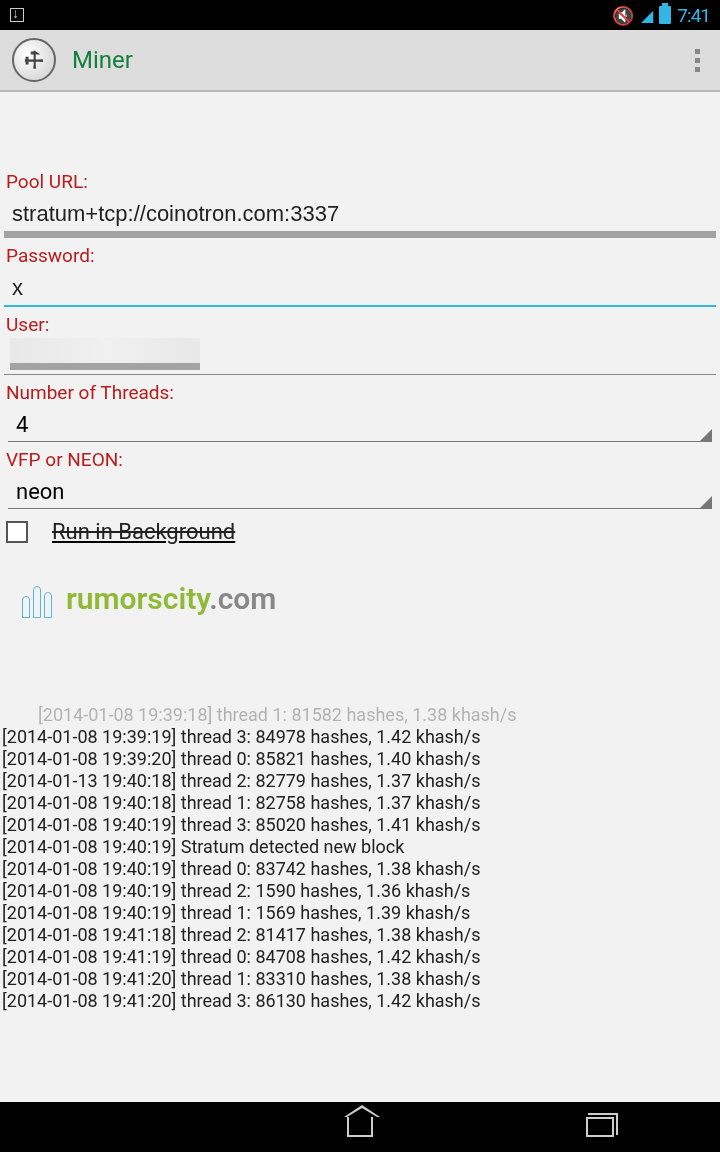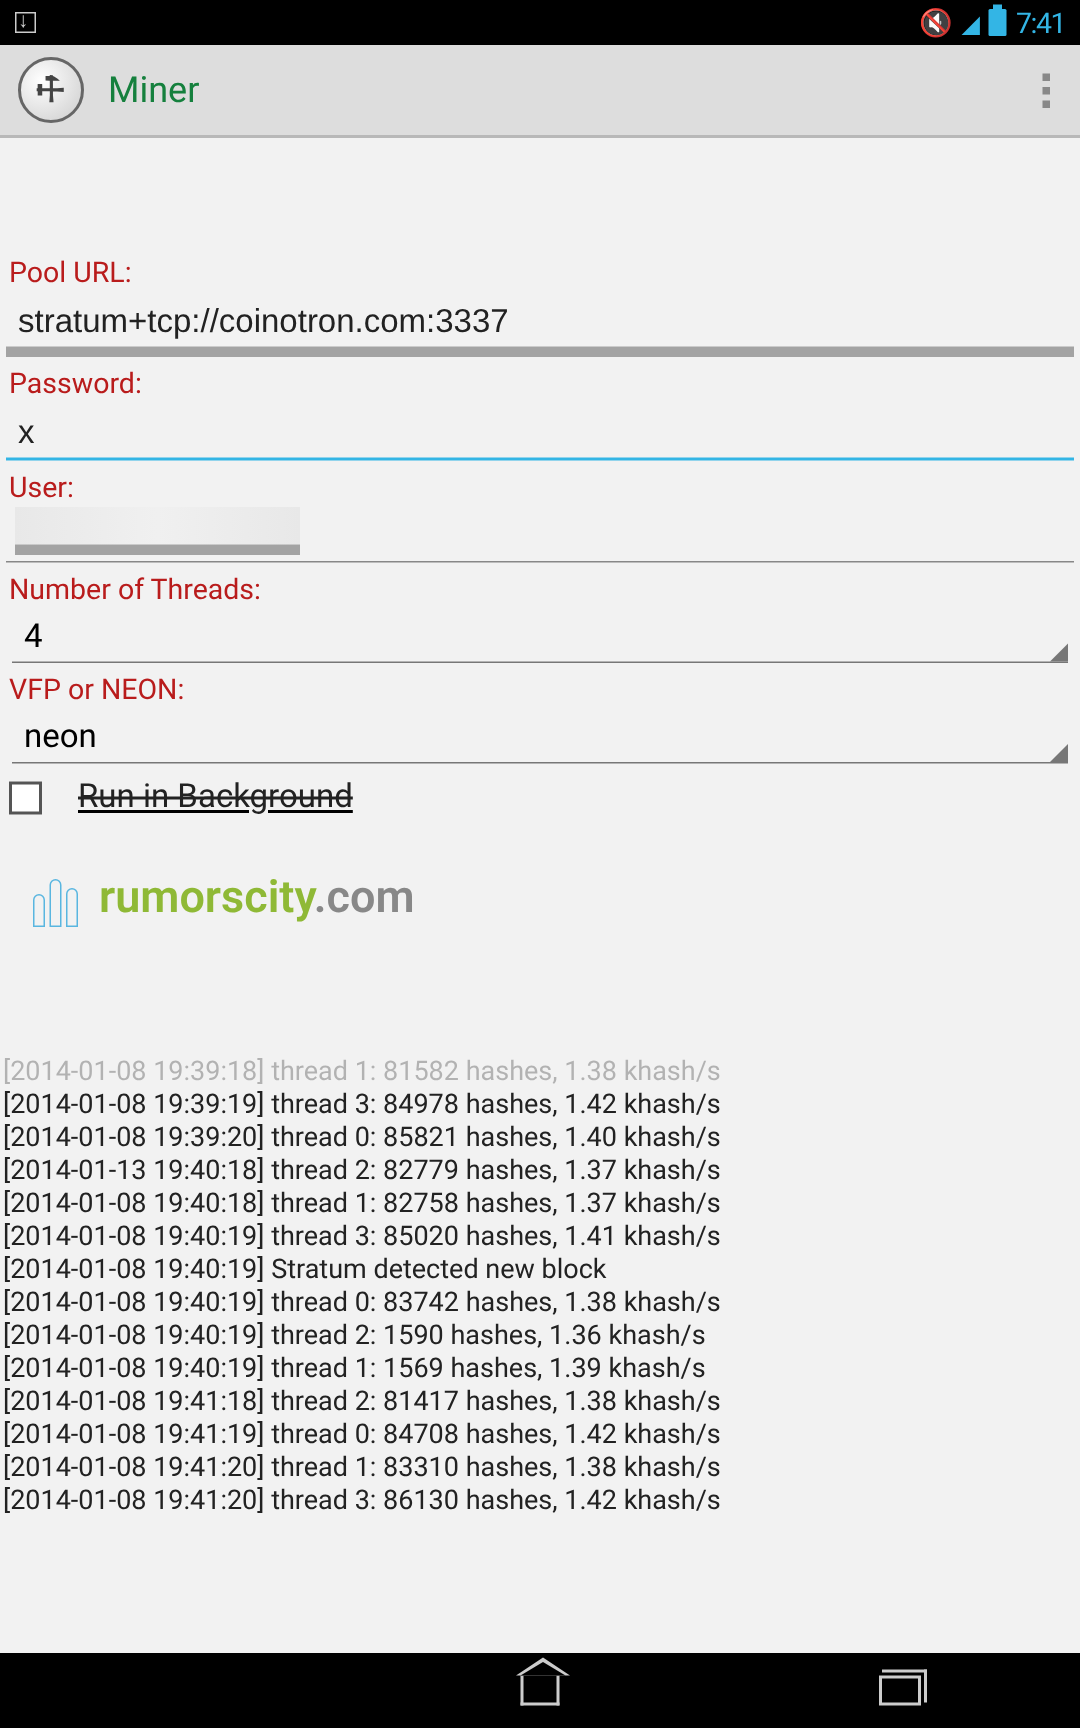--- a/index.html
+++ b/index.html
@@ -195,21 +195,21 @@
     
     .log-area {
       padding: 0 2px;
       font-size: 18px;
       line-height: 22px;
       color: #222;
       height: 320px;
       overflow: hidden;
     }
     .log-line { white-space: nowrap; }
-    .log-line.faded { opacity: 0.3; }
+    .log-line.faded { opacity: 0.3; margin-left: 36px; }
     
     
     .nav-bar {
       position: absolute;
       bottom: 0; left: 0; right: 0;
       height: 50px;
       background: #000;
       display: flex;
       align-items: center;
       justify-content: space-around;

